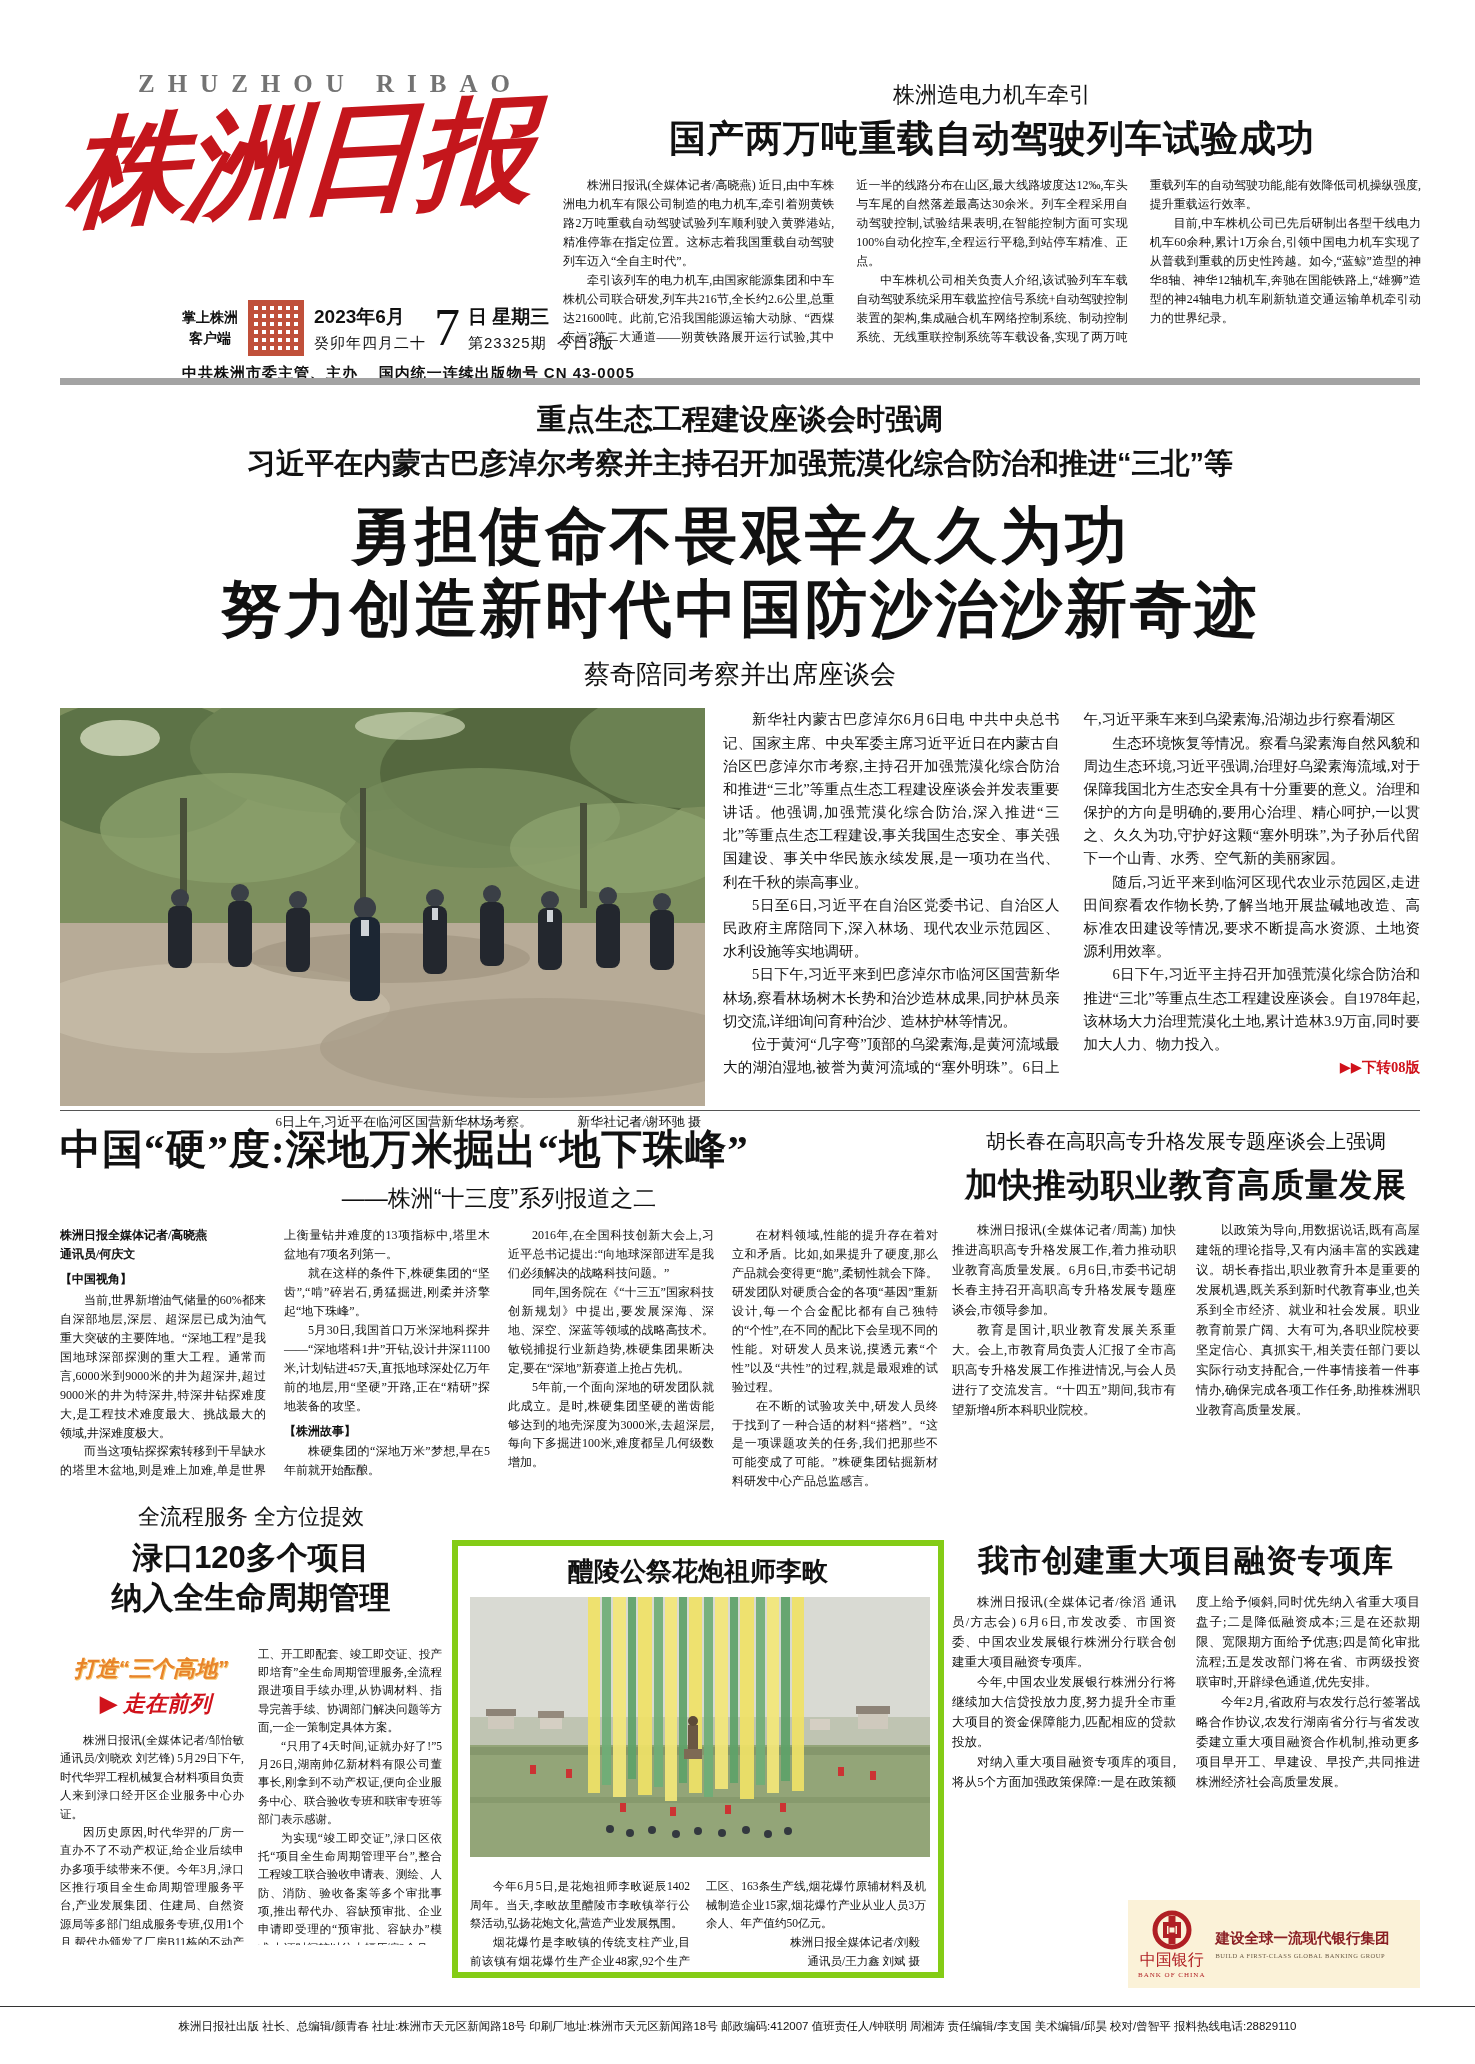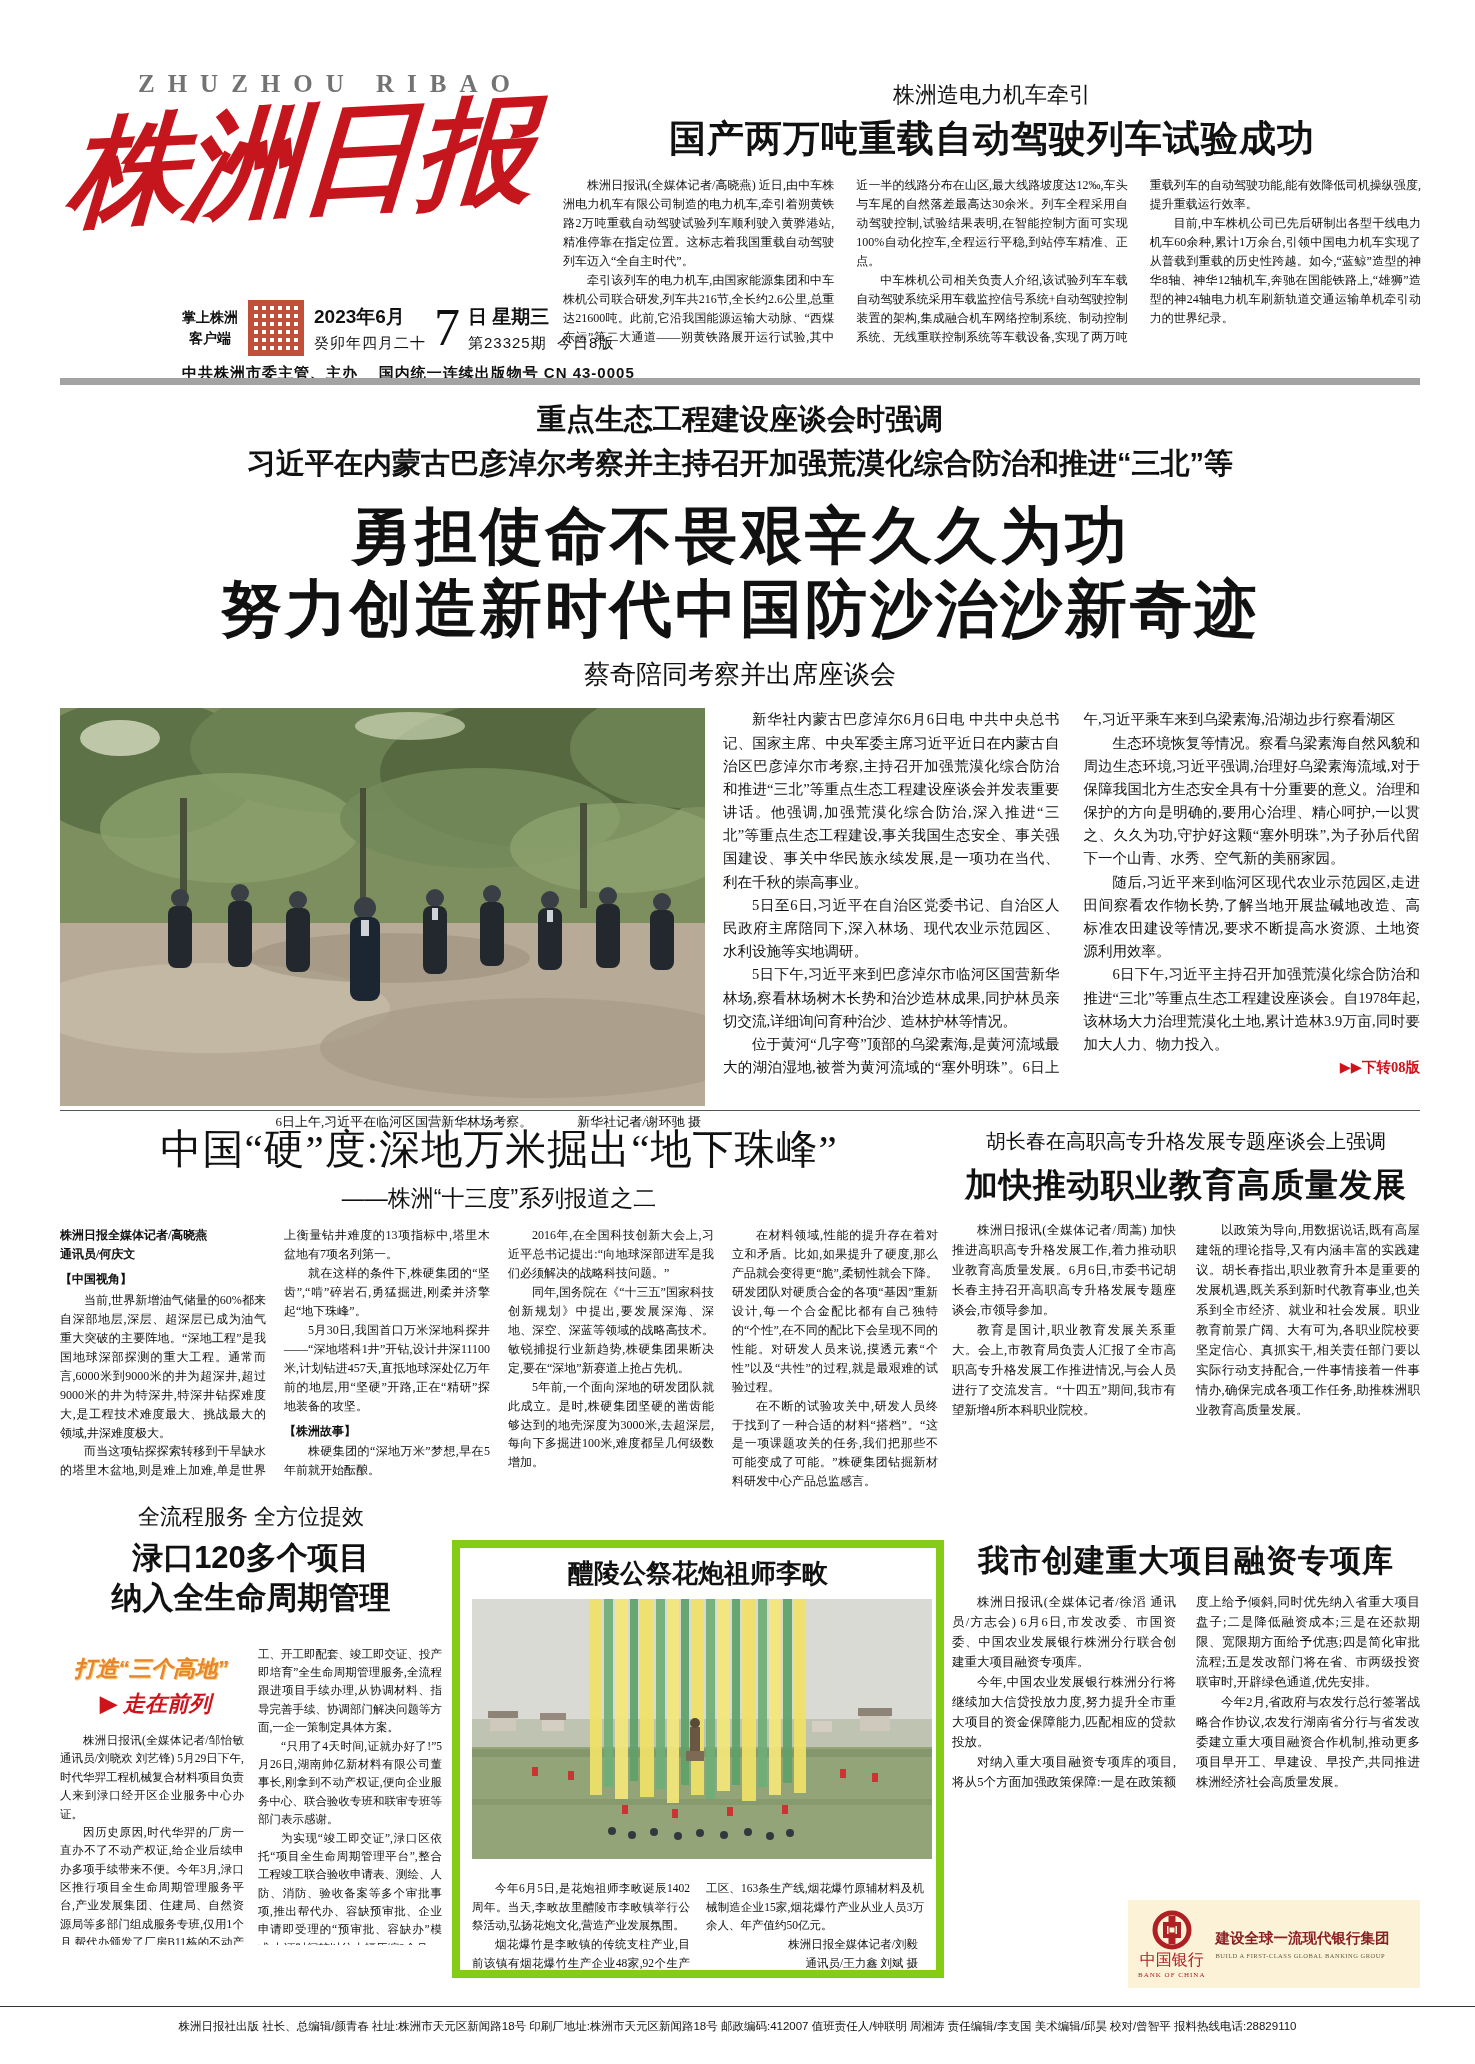--- a/index.html
+++ b/index.html
@@ -40,21 +40,21 @@
   .lead-sub{text-align:center;font-size:26px;margin:12px 0 16px;}
   .lead-flex{display:flex;gap:18px;}
   .photo-wrap{width:645px;flex:0 0 645px;}
   .lead-photo{display:block;width:645px;height:398px;background:#8a9b6e;}
   .caption{display:flex;justify-content:flex-end;gap:45px;font-size:13px;margin-top:7px;padding-right:4px;}
   .lead-text{flex:1;column-count:2;column-gap:24px;font-size:14.5px;line-height:1.6;height:432px;overflow:hidden;}
   .cont{color:#d0121b;font-weight:bold;text-align:right;text-indent:0;}
   .rule1{position:absolute;left:60px;top:1110px;width:1360px;border-top:1px solid #555;}
   
   .deep{position:absolute;left:60px;top:1122px;width:878px;}
-  .deep-head{text-align:center;font-size:41px;font-weight:normal;letter-spacing:1px;}
+  .deep-head{text-align:left;font-size:41px;font-weight:bold;letter-spacing:1px;}
   .deep-sub{text-align:center;font-size:23px;margin:6px 0 12px;font-family:"Liberation Sans",sans-serif;}
   .deep-body{column-count:4;column-gap:18px;font-size:12px;line-height:1.58;height:268px;overflow:hidden;}
   .byline{text-indent:0;font-weight:bold;}
   .sec-head{text-indent:0;font-weight:bold;margin:6px 0 2px;}
   
   .voc{position:absolute;left:952px;top:1128px;width:468px;}
   .voc-kicker{text-align:center;font-size:20px;font-family:"Liberation Sans",sans-serif;}
   .voc-head{text-align:center;font-size:33px;font-weight:900;font-family:"Liberation Sans",sans-serif;
             margin:8px 0 12px;letter-spacing:1px;}
   .voc-body{column-count:2;column-gap:20px;font-size:12.5px;line-height:1.6;height:268px;overflow:hidden;}
@@ -63,21 +63,21 @@
   .lk-kicker{text-align:center;font-size:22px;font-family:"Liberation Sans",sans-serif;}
   .lk-head{text-align:center;font-size:31px;font-weight:900;line-height:1.3;
            font-family:"Liberation Sans",sans-serif;margin:6px 0 26px;}
   .badge{margin:6px 0 10px 14px;font-style:italic;font-weight:900;font-family:"Liberation Sans",sans-serif;}
   .badge-l1{font-size:22px;color:#e8842a;text-shadow:1px 1px 0 #f6c971;}
   .badge-l2{font-size:22px;color:#d0121b;margin-left:26px;}
   .badge-tri{color:#d0121b;font-style:normal;}
   .lk-flex{display:flex;gap:14px;}
   .lk-col{flex:1;font-size:11.5px;line-height:1.6;height:300px;overflow:hidden;text-align:justify;}
   
-  .liling{position:absolute;left:452px;top:1540px;width:492px;height:438px;border:8px solid #84cc16;
+  .liling{position:absolute;left:452px;top:1540px;width:492px;height:438px;border:6px solid #84cc16;
           box-sizing:border-box;padding:8px 12px;}
   .ll-title{text-align:center;font-size:26px;font-weight:bold;margin-bottom:8px;}
   .ll-photo{display:block;width:460px;height:260px;background:#d8d8d2;}
   .ll-cap{column-count:2;column-gap:16px;font-size:11.5px;line-height:1.62;margin-top:20px;height:118px;overflow:hidden;}
   .credit{text-indent:0;text-align:right;padding-right:6px;}
   
   .fin{position:absolute;left:952px;top:1540px;width:468px;}
   .fin-head{text-align:center;font-size:31px;font-weight:bold;letter-spacing:1px;margin-bottom:10px;}
   .fin-body{column-count:2;column-gap:20px;font-size:12.5px;line-height:1.6;height:300px;overflow:hidden;}
   

